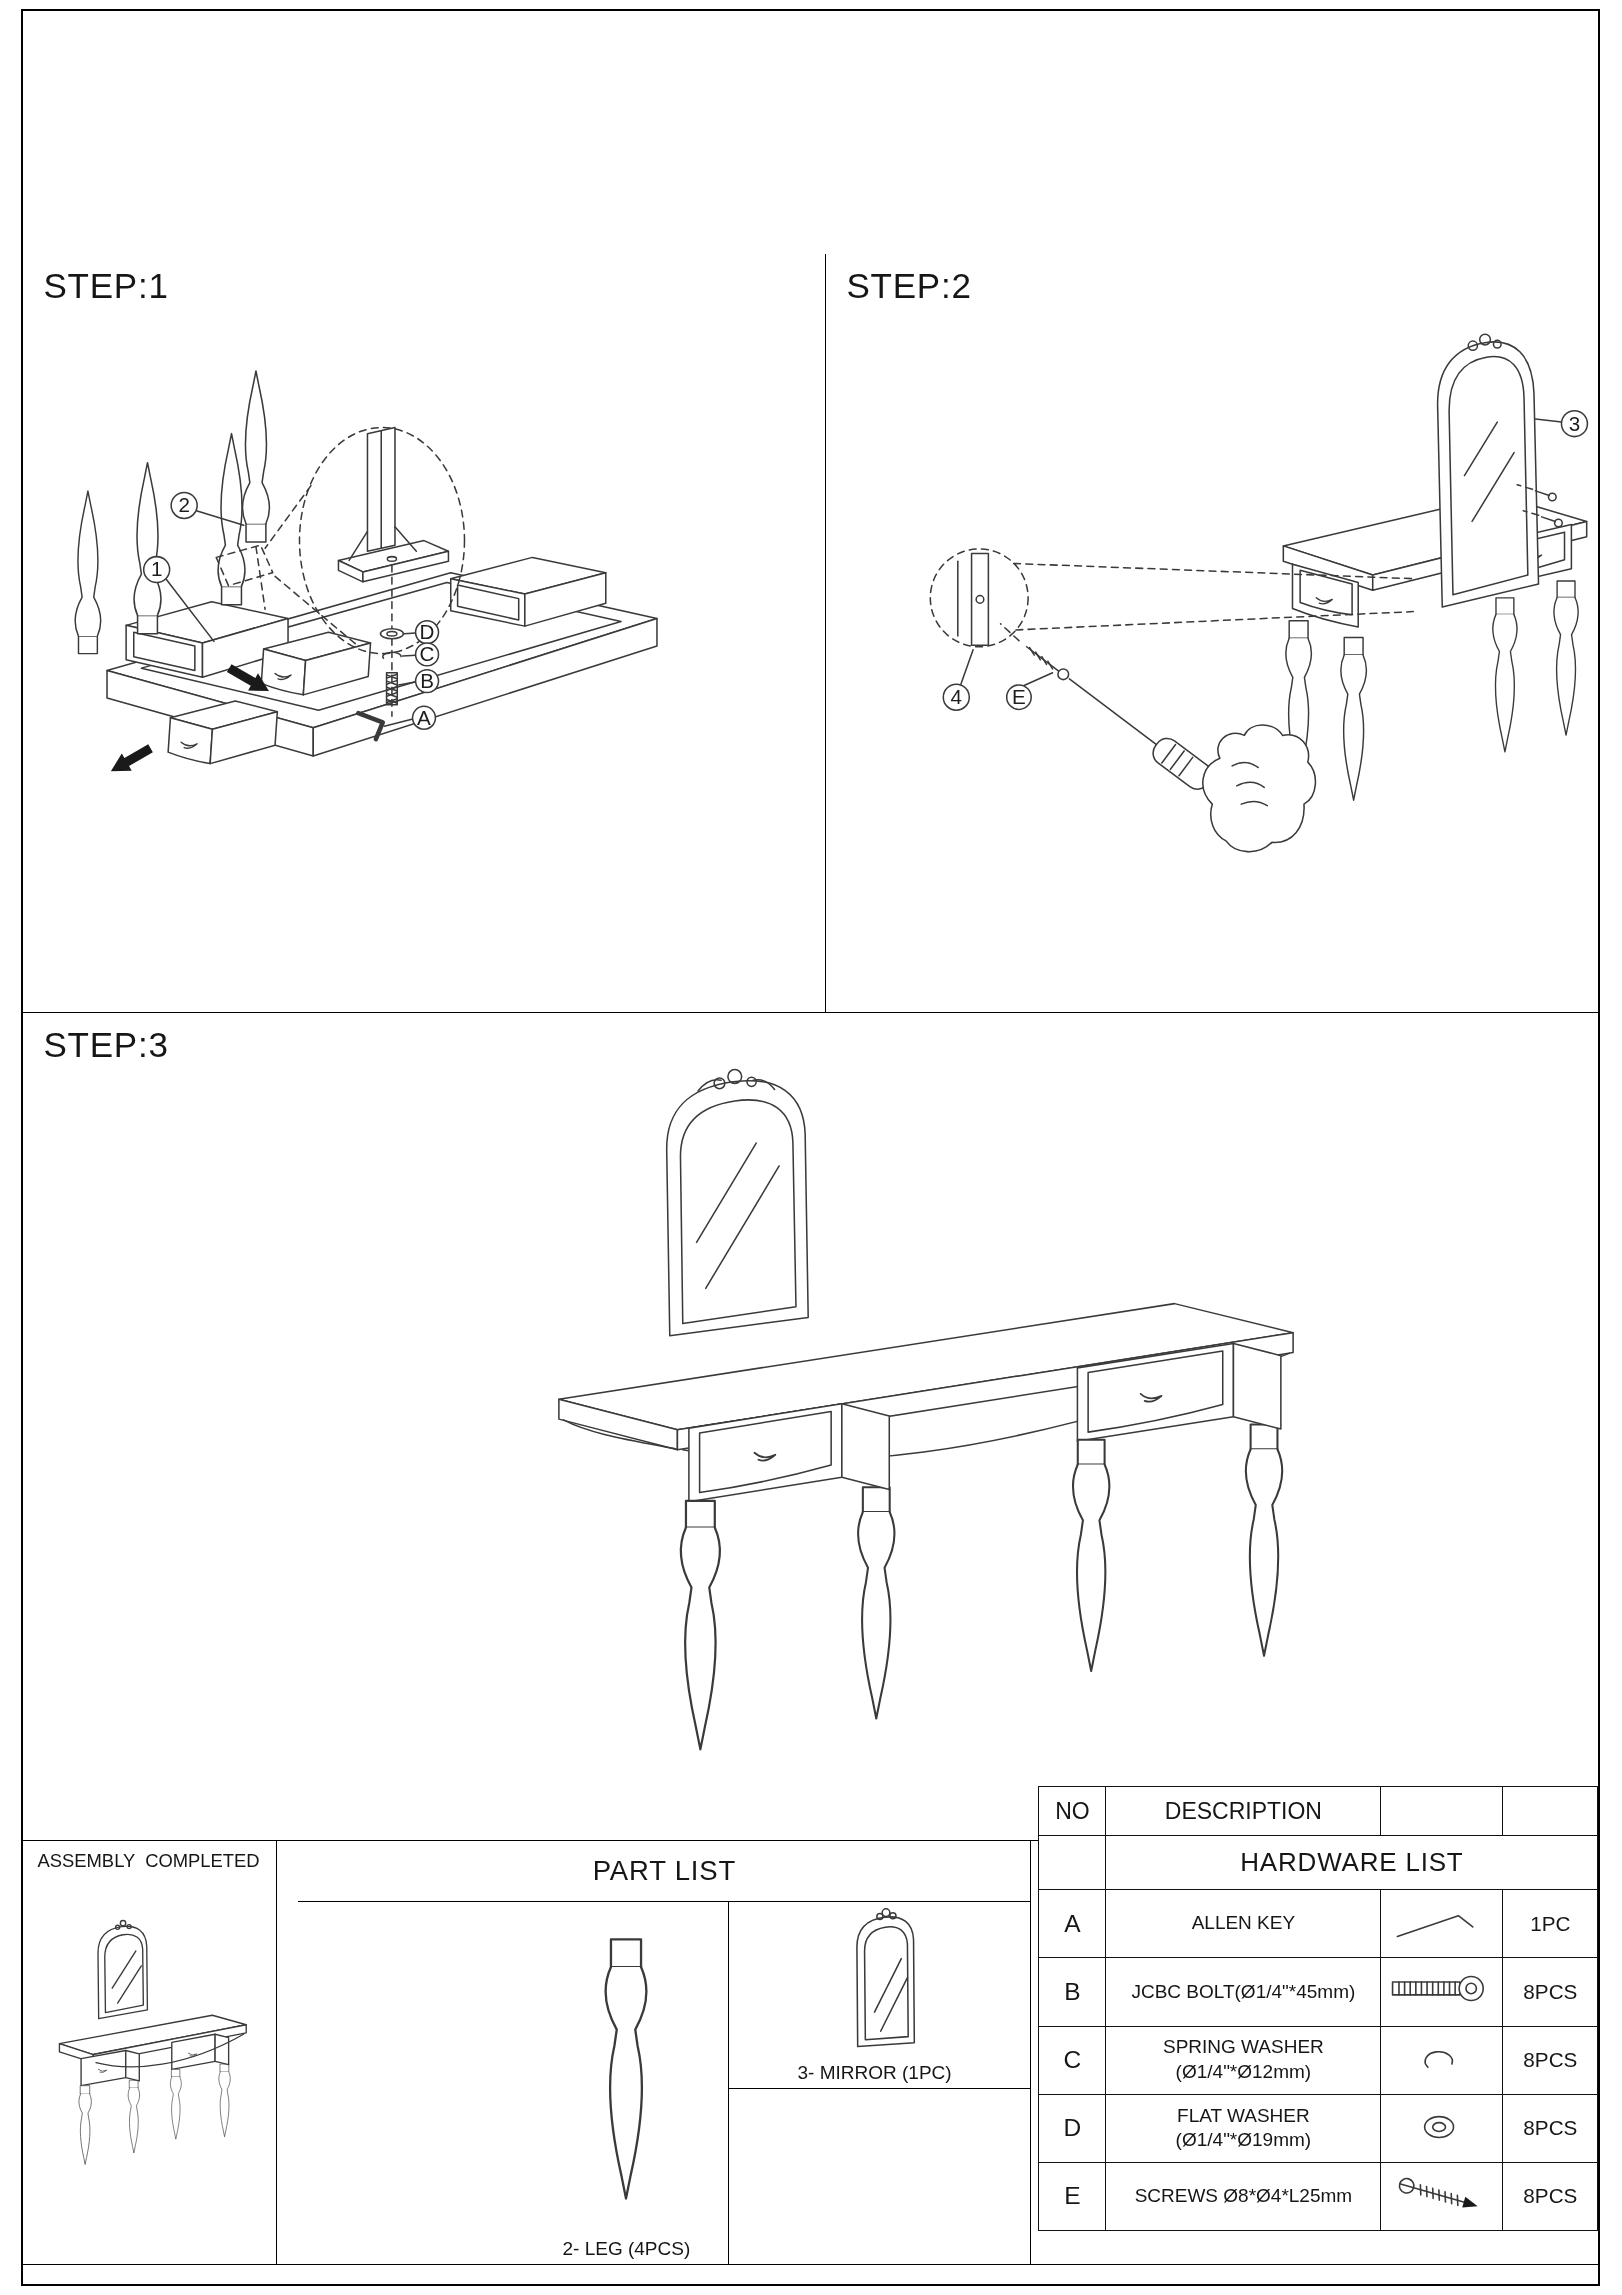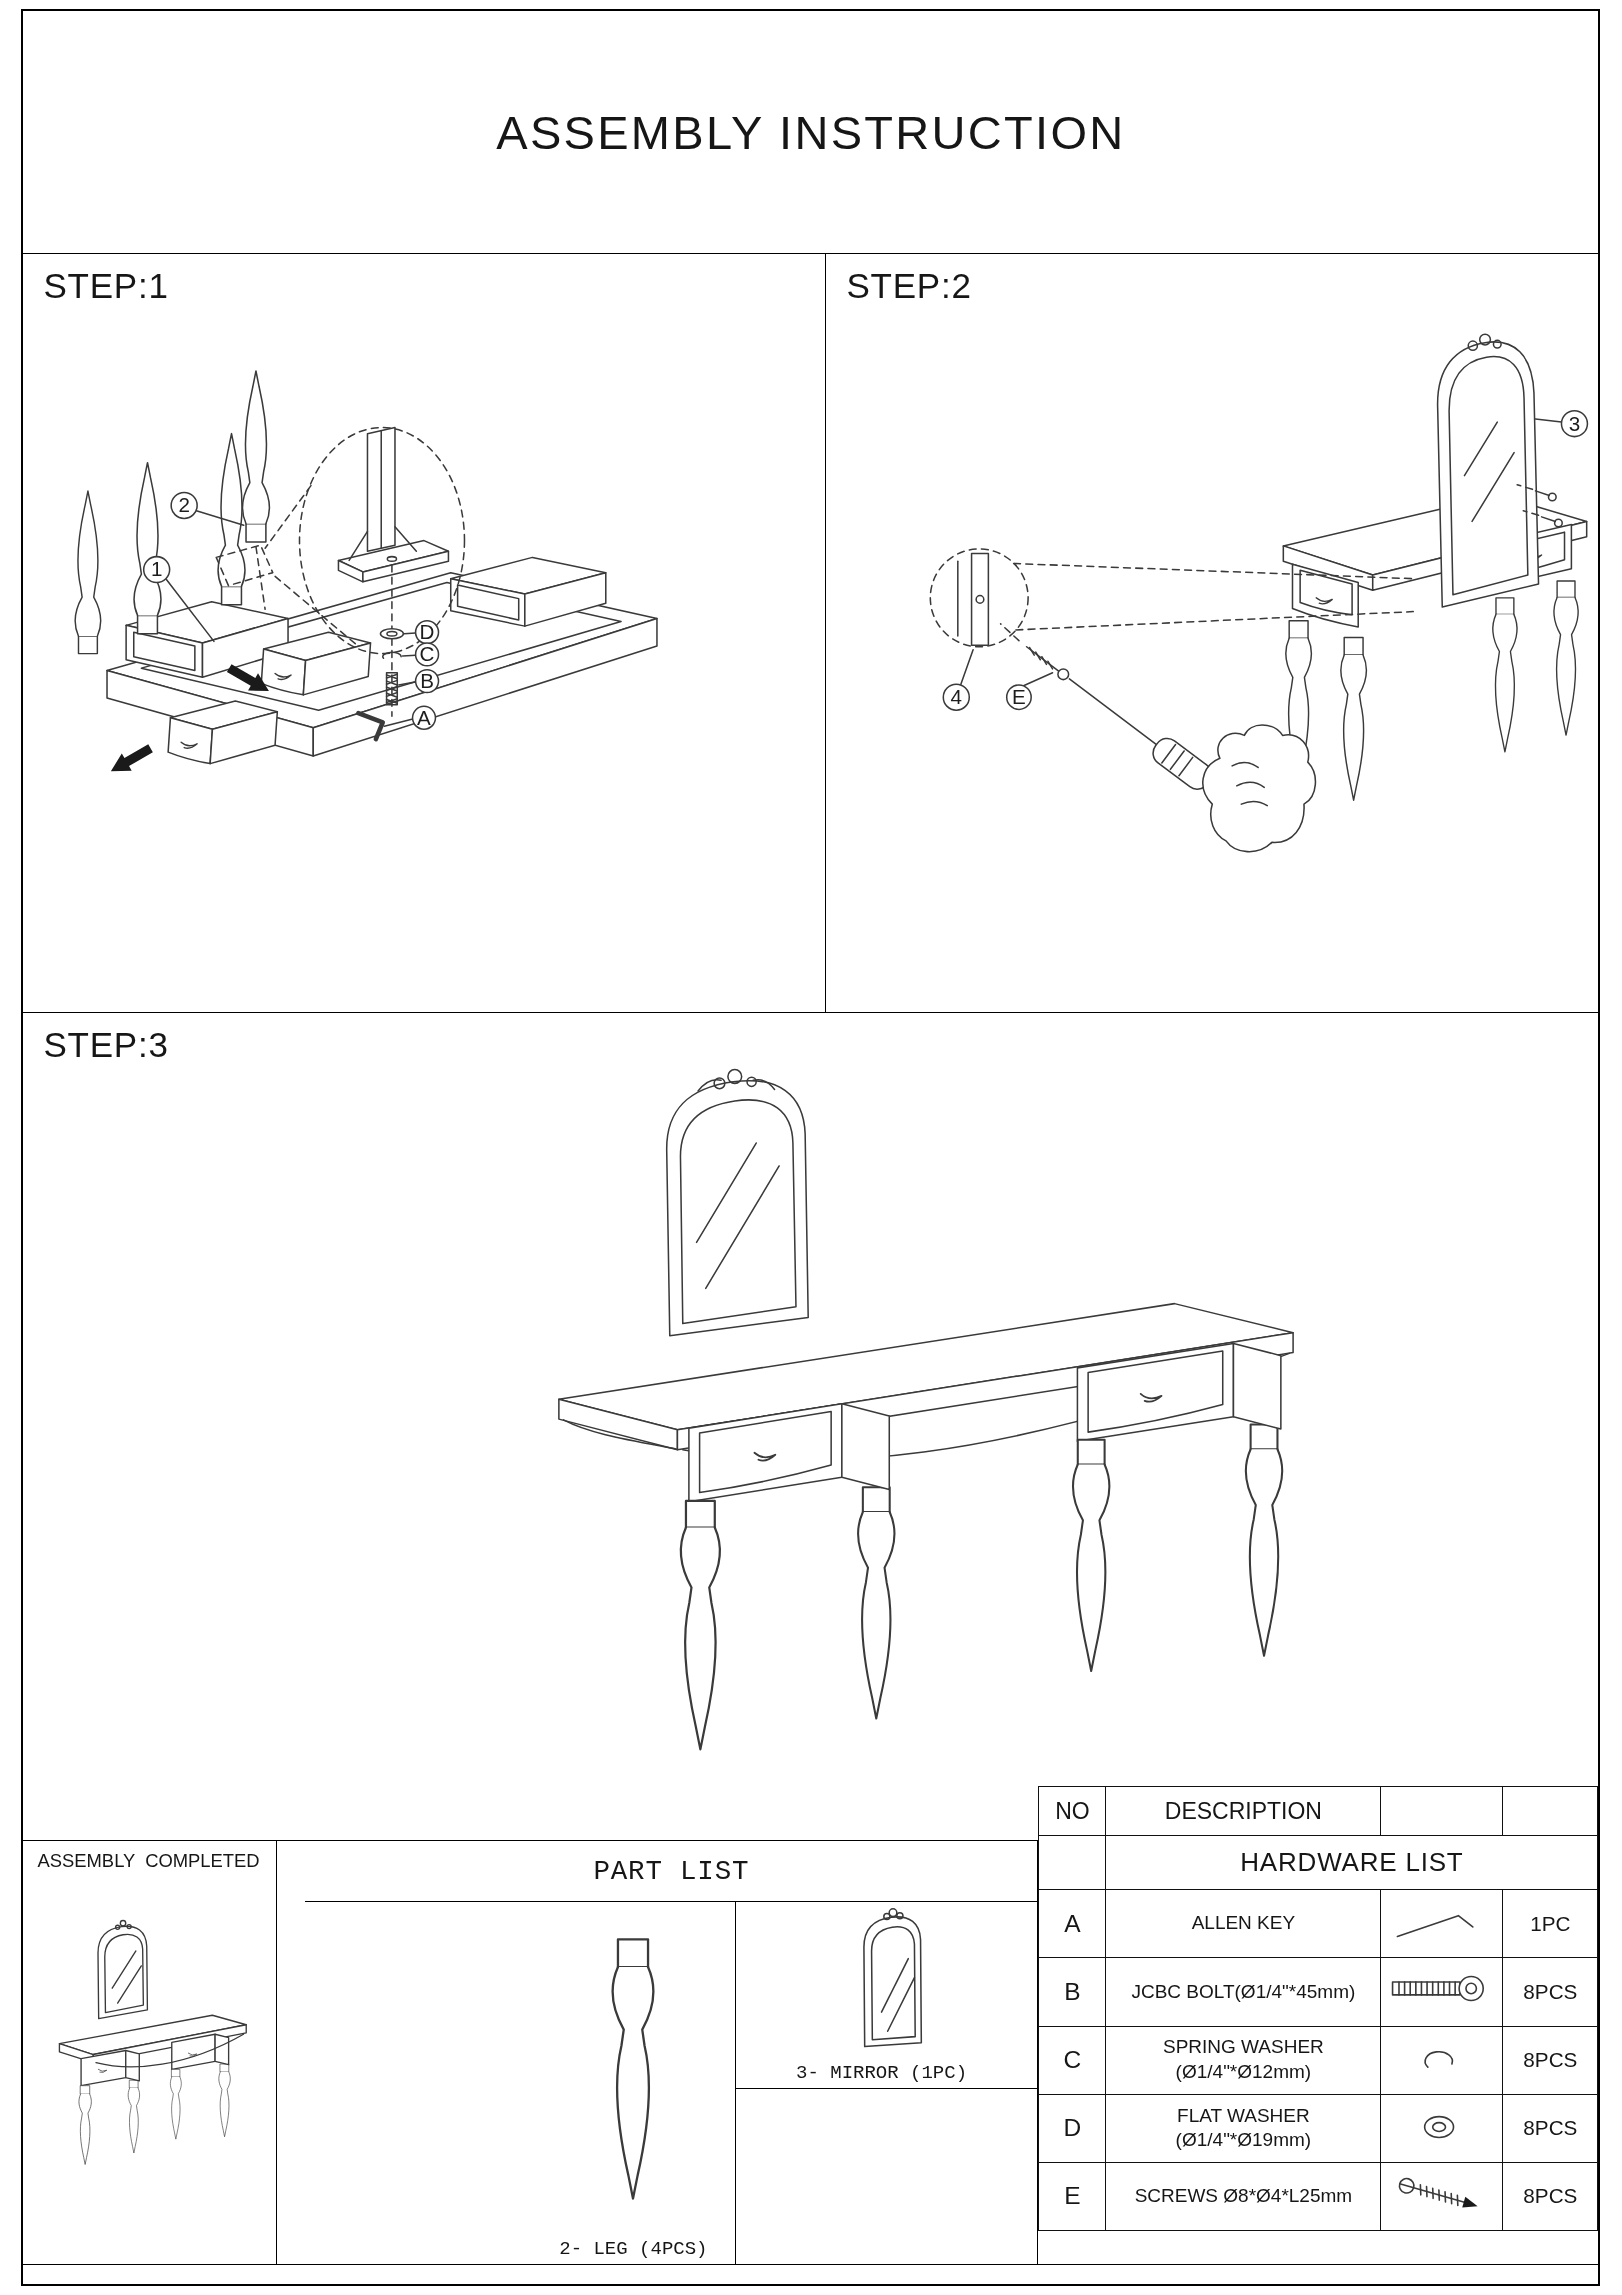--- a/index.html
+++ b/index.html
@@ -26,21 +26,21 @@
   .art .solid { fill:#1a1a1a; stroke:none; }
   .art .dash { stroke-dasharray:9 7; }
   .art .thick { stroke-width:6; }
   .art text { stroke:none; fill:#1d1d1d; font-size:27px; text-anchor:middle; font-family:"Liberation Sans",sans-serif; }
 
   .bottom-row { left:0; top:1829px; width:1015px; height:424px; border-top:1.5px solid #000; }
   .assembly-completed { position:absolute; left:8px; top:0; width:246px; height:100%; border-right:1.5px solid #000;text-align:right; }
   .ac-label { position:absolute; left:6.1px; top:9.2px; font-size:18.4px; white-space:pre; }
   .ac-art { position:absolute; left:0; top:37px; width:100%; height:383px; }
 
-  .part-list { position:absolute; left:282px; top:0; width:733px; height:100%; border-right:1.5px solid #000;font-family:Liberation Mono, monospace; }
+  .part-list { position:absolute; left:275px; top:0; width:733px; height:100%; border-right:1.5px solid #000; }
   .pl-title { position:absolute; left:0; top:0; width:100%; height:61px; border-bottom:1.5px solid #000;
               display:flex; align-items:center; justify-content:center; font-size:27.5px; letter-spacing:0.8px; }
   .pl-col { position:absolute; top:61px; bottom:0; }
   .pl-col1 { left:0; width:226px; border-right:1.5px solid #000; }
   .pl-col2 { left:226px; width:205px; border-right:1.5px solid #000; }
   .pl-col3 { left:431px; right:0; }
   .pl3-top { position:absolute; left:0; top:0; width:100%; height:187px; border-bottom:1.5px solid #000; }
   .pl3-bottom { position:absolute; left:0; top:187px; width:100%; bottom:0; }
   .part-label { position:absolute; bottom:4.6px; left:0; width:100%; text-align:center; font-size:19px; }
   .part-label.right { text-align:center; padding-right:10.7px; }
@@ -73,23 +73,20 @@
       <path d="M-11 0 Q -2 8 10 2 Q 1 10 -7 7"></path>
     </g>
     <g id="g-arrow" fill="#1a1a1a" stroke="none">
       <polygon points="0,-6 36,-6 36,-13 60,0 36,13 36,6 0,6"></polygon>
     </g>
   </defs>
 </svg>
 
 <div class="page">
 
-  <header class="title-block">
-    <h1>ASSEMBLY INSTRUCTION</h1>
-  </header>
 
   <section class="steps-row">
 
     <div class="step-panel step1">
       <div class="step-label">STEP:1</div>
       <svg class="art" viewBox="0 0 1050 992">
         <g transform="translate(15,45)">
 
           <g>
             <path class="fill" d="M95 500 L545 372 L815 432 L365 575 Z"></path>

